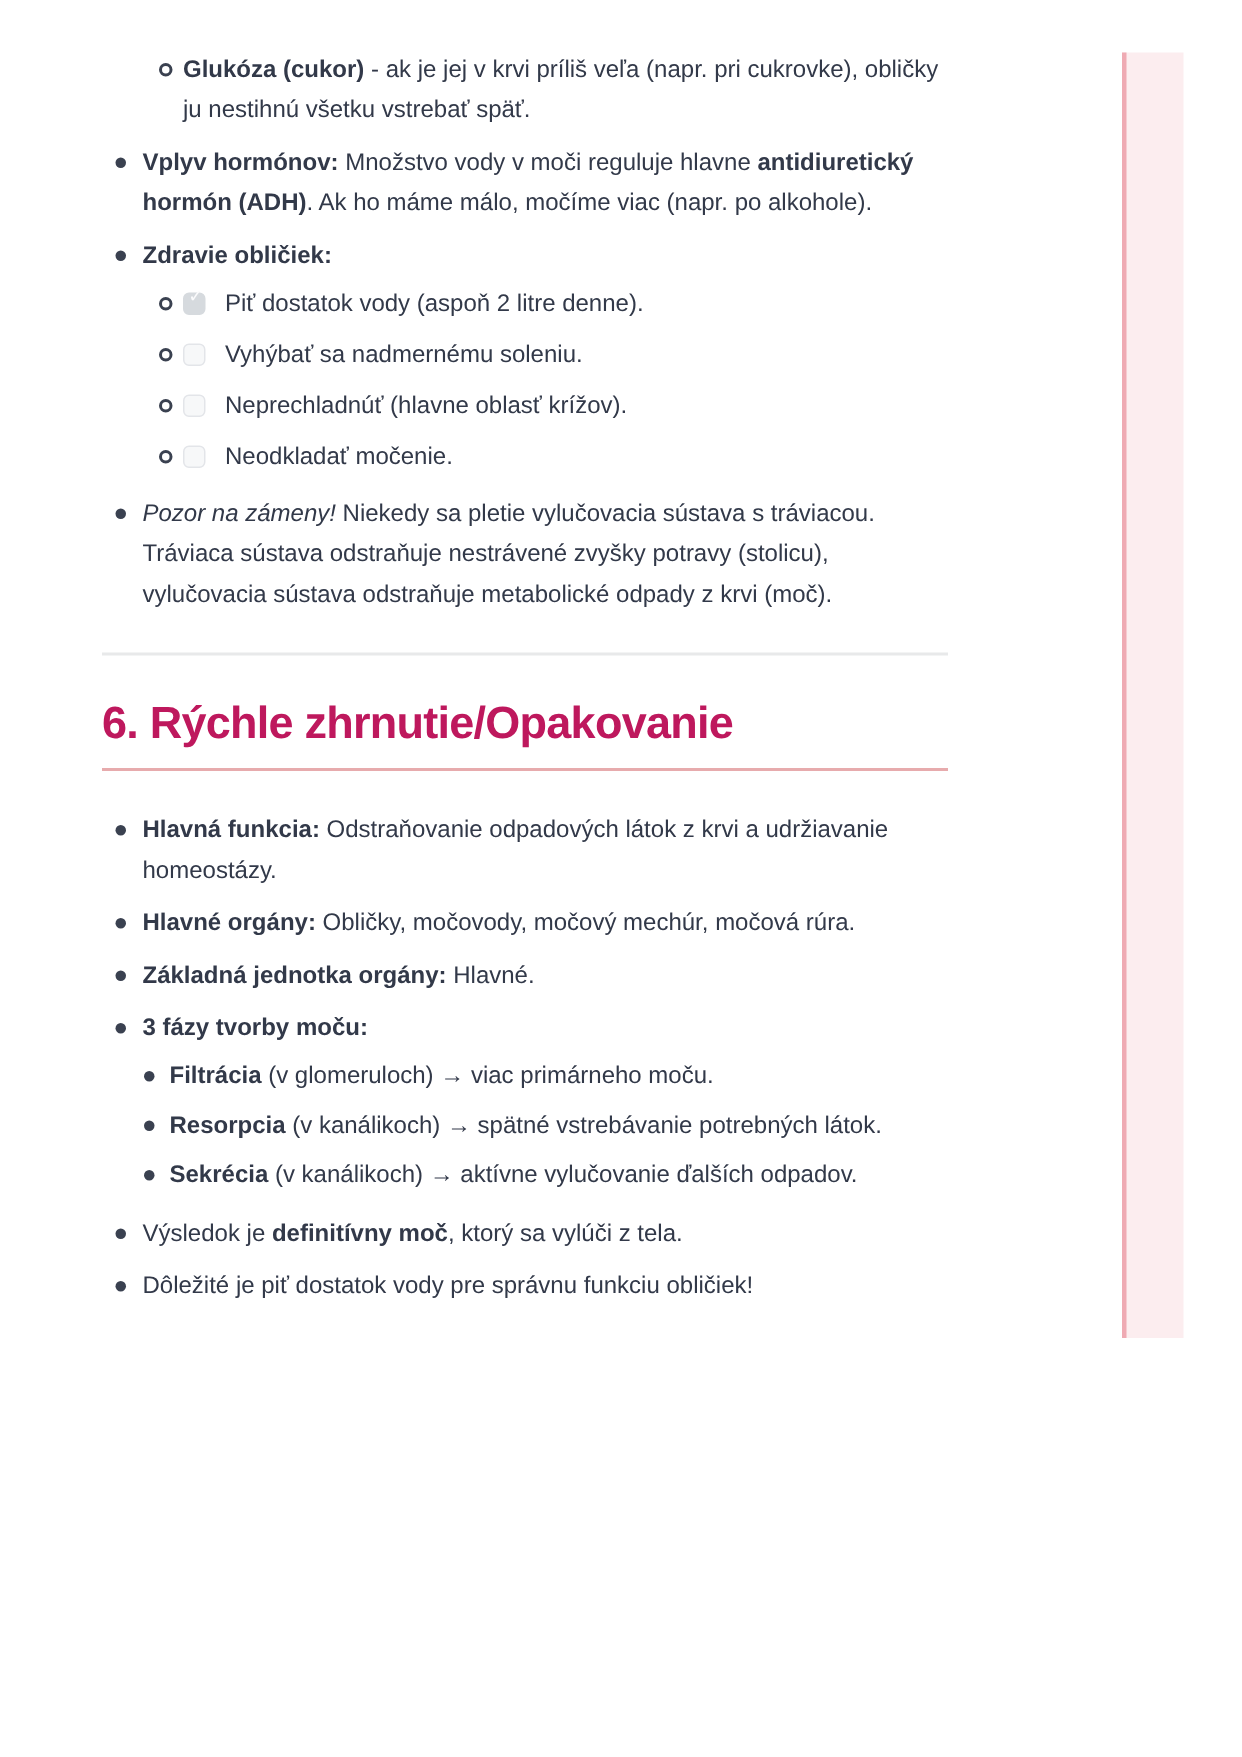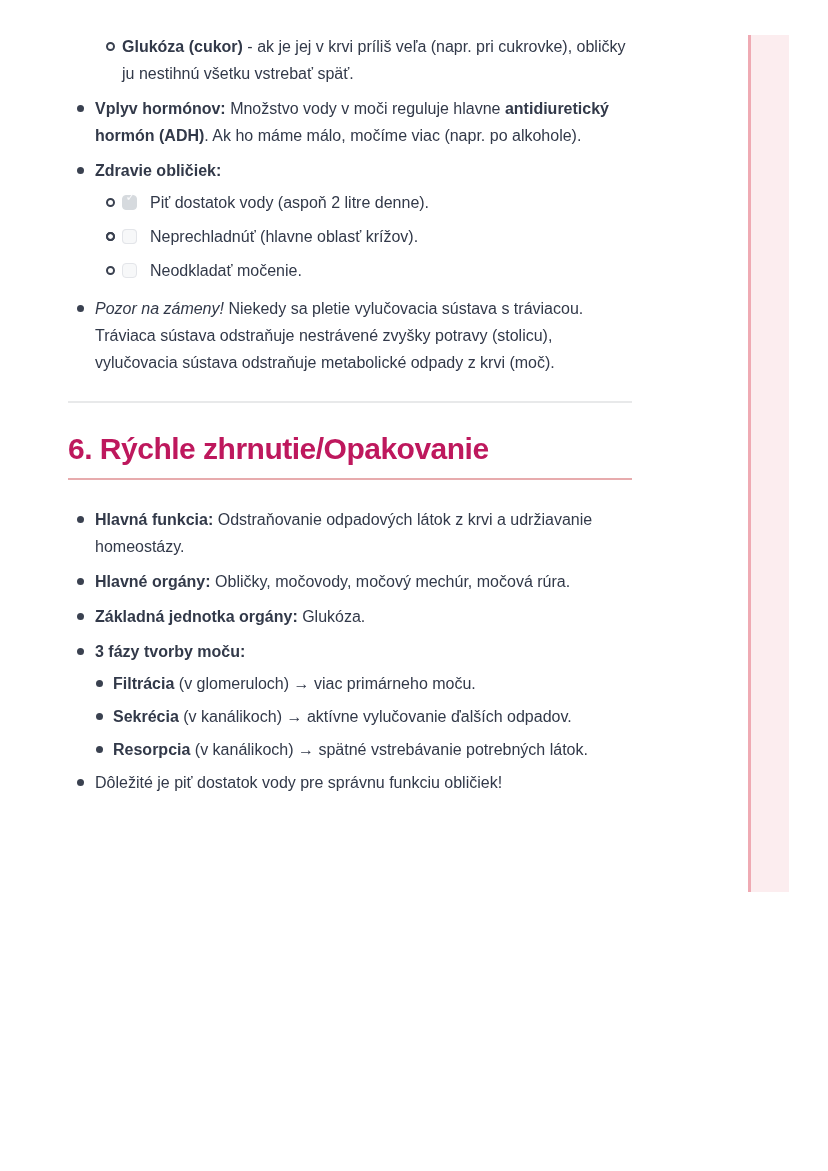--- a/index.html
+++ b/index.html
@@ -62,20 +62,21 @@
     </div>
 
     <div class="li check-row">
       <span class="bullet circle"></span>
       <span class="checkbox checked"></span>
       <span>Piť dostatok vody (aspoň 2 litre denne).</span>
     </div>
     <div class="li check-row">
       <span class="bullet circle"></span>
       <span class="checkbox"></span>
+      <span>Vyhýbať sa nadmernému soleniu.</span>
     </div>
     <div class="li check-row">
       <span class="bullet circle"></span>
       <span class="checkbox"></span>
       <span>Neprechladnúť (hlavne oblasť krížov).</span>
     </div>
     <div class="li check-row">
       <span class="bullet circle"></span>
       <span class="checkbox"></span>
       <span>Neodkladať močenie.</span>
@@ -94,37 +95,41 @@
     <div class="li l1">
       <span class="bullet disc"></span>
       <span class="b">Hlavná funkcia:</span><span> Odstraňovanie odpadových látok z krvi a udržiavanie homeostázy.</span>
     </div>
     <div class="li l1">
       <span class="bullet disc"></span>
       <span class="b">Hlavné orgány:</span><span> Obličky, močovody, močový mechúr, močová rúra.</span>
     </div>
     <div class="li l1">
       <span class="bullet disc"></span>
-      <span class="b">Základná jednotka orgány:</span><span> Glukóza.</span>
+      <span class="b">Základná jednotka orgány:</span><span> Hlavné.</span>
     </div>
     <div class="li l1 zdravie">
       <span class="bullet disc"></span>
       <span class="b">3 fázy tvorby moču:</span>
     </div>
     <div class="li lsub">
       <span class="bullet disc"></span>
       <span class="b">Filtrácia</span><span> (v glomeruloch) → viac primárneho moču.</span>
     </div>
     <div class="li lsub">
       <span class="bullet disc"></span>
-      <span class="b">Sekrécia</span><span> (v kanálikoch) → aktívne vylučovanie ďalších odpadov.</span>
+      <span class="b">Resorpcia</span><span> (v kanálikoch) → spätné vstrebávanie potrebných látok.</span>
     </div>
     <div class="li lsub">
       <span class="bullet disc"></span>
-      <span class="b">Resorpcia</span><span> (v kanálikoch) → spätné vstrebávanie potrebných látok.</span>
+      <span class="b">Sekrécia</span><span> (v kanálikoch) → aktívne vylučovanie ďalších odpadov.</span>
+    </div>
+    <div class="li l1 vysledok">
+      <span class="bullet disc"></span>
+      <span>Výsledok je </span><span class="b">definitívny moč</span><span>, ktorý sa vylúči z tela.</span>
     </div>
     <div class="li l1">
       <span class="bullet disc"></span>
       <span>Dôležité je piť dostatok vody pre správnu funkciu obličiek!</span>
     </div>
 
   </div>
 
   <div class="footer">(c) Knowunity 2025</div>
 

